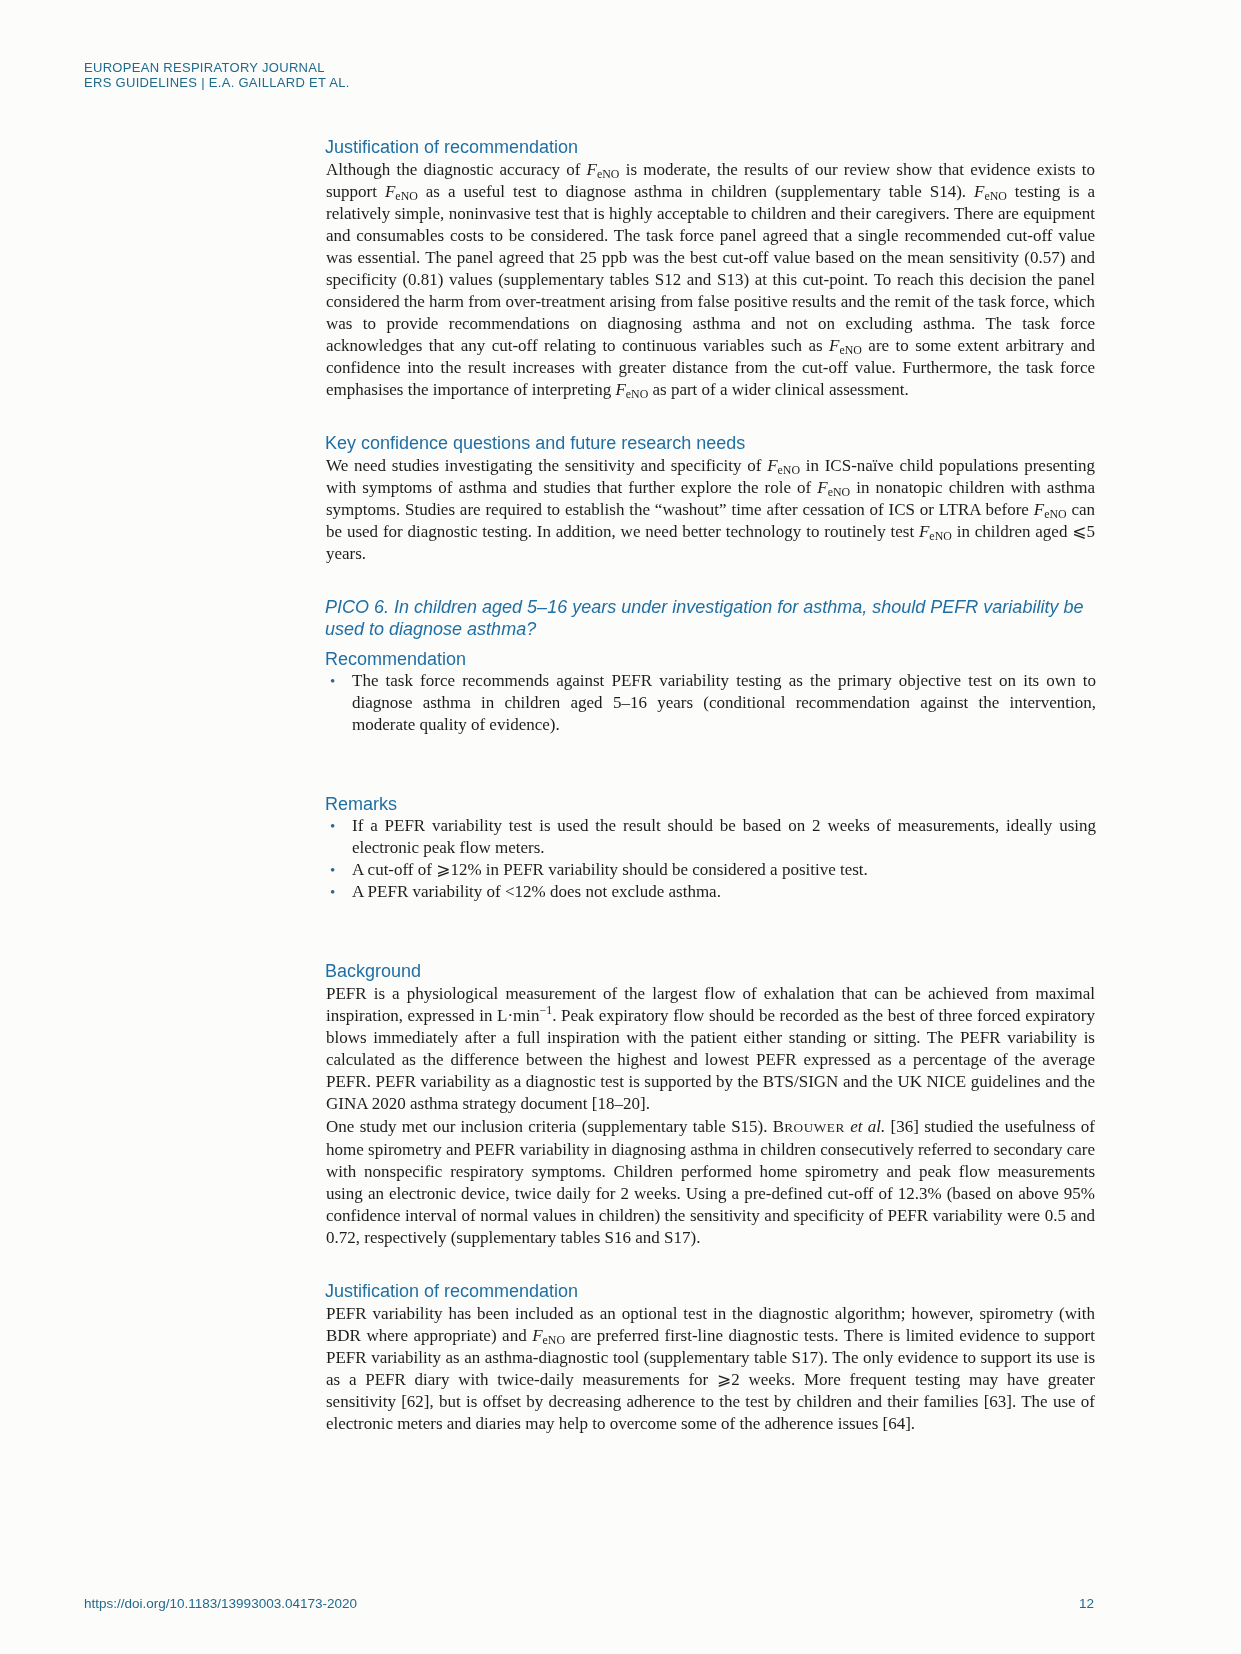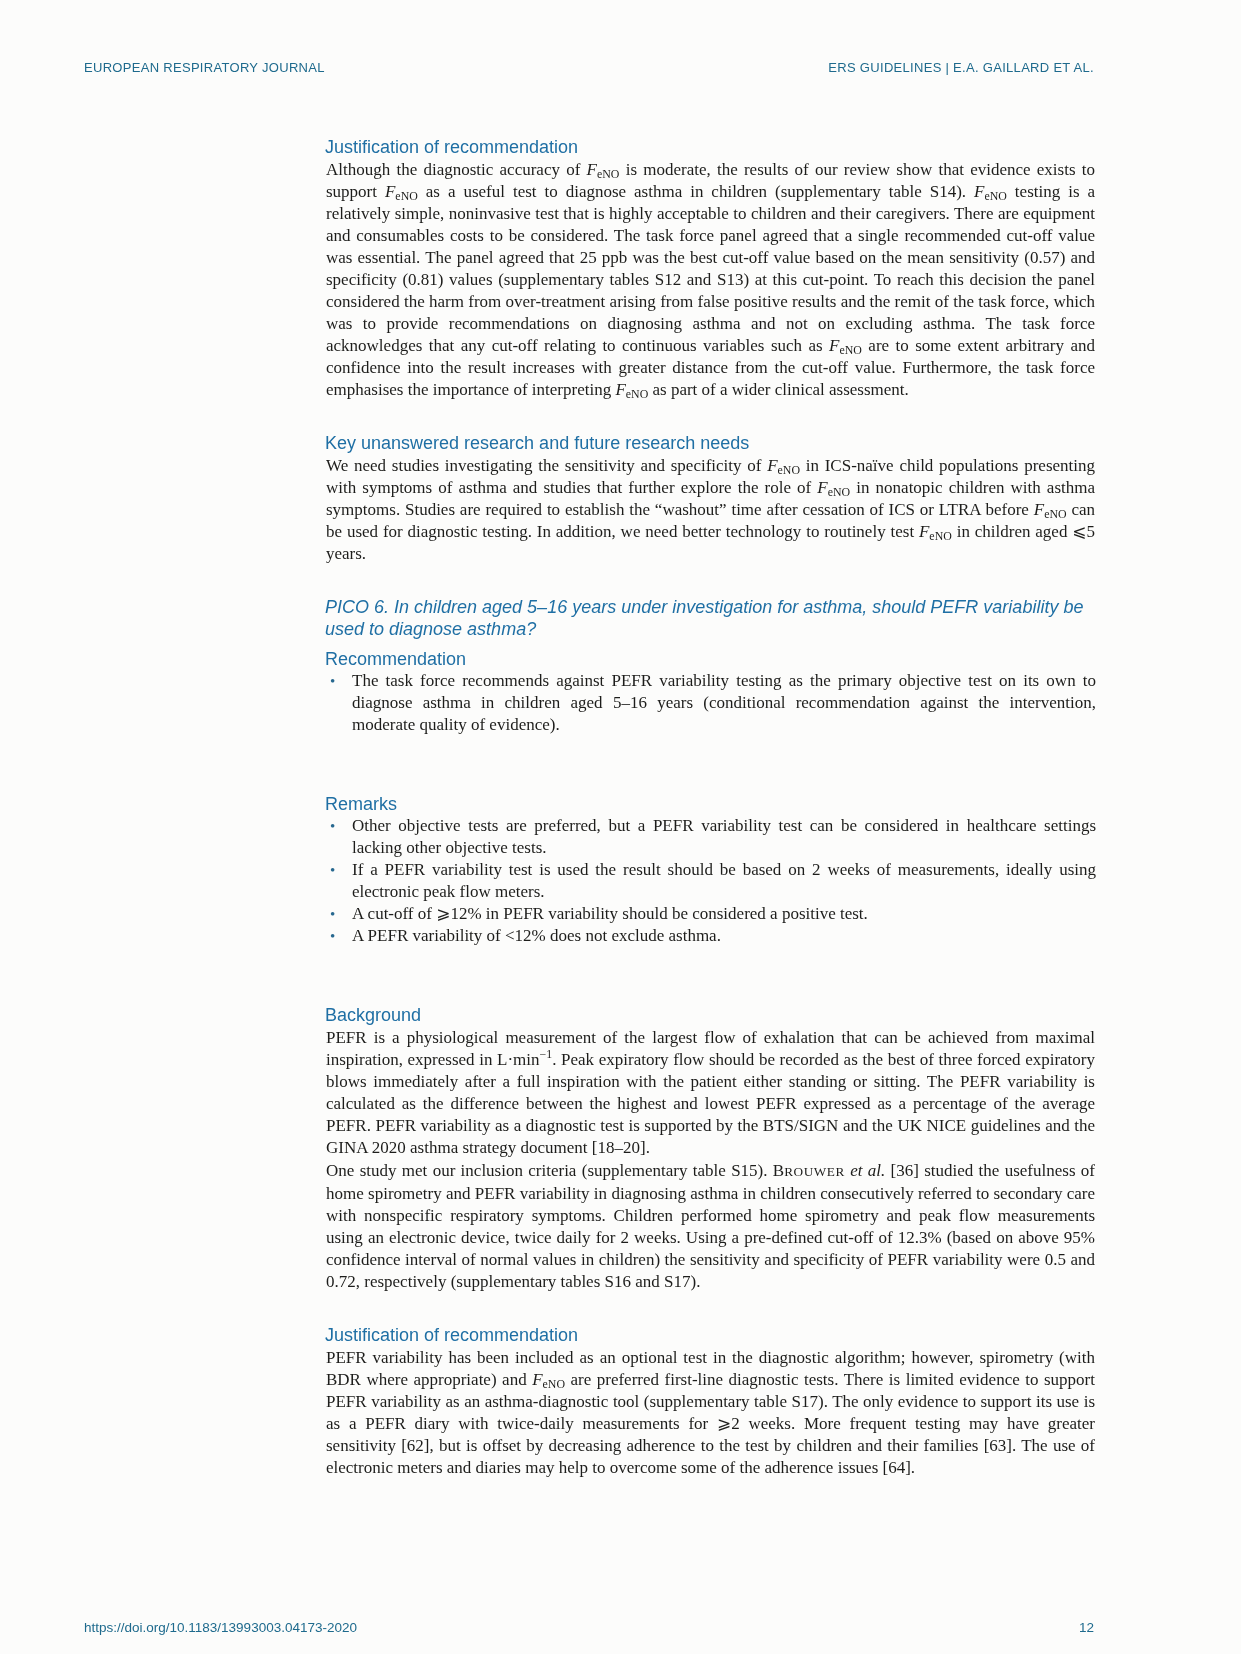--- a/index.html
+++ b/index.html
@@ -21,31 +21,32 @@
     color:var(--body);
   }
   
   .running-header{
     position:absolute;
     top:60px; left:84px; width:1010px;
     display:flex; justify-content:space-between; align-items:baseline;
     font-family:"Liberation Sans","DejaVu Sans",sans-serif;
     font-size:13px; letter-spacing:0.3px;
     color:var(--teal);
+    flex-direction:column;
   }
   
   .running-footer{
     position:absolute;
     top:1596px; left:84px; width:1010px;
     display:flex; justify-content:space-between; align-items:baseline;
     font-family:"Liberation Sans","DejaVu Sans",sans-serif;
     font-size:13.5px;
     color:var(--teal);
   }
-  .running-footer a{color:var(--teal); text-decoration:none;margin-top:24px;}
+  .running-footer a{color:var(--teal); text-decoration:none;}
   
   .article{
     position:absolute;
     top:136px; left:325px; width:771px;
   }
   .h-section{
     font-family:"Liberation Sans","DejaVu Sans",sans-serif;
     font-weight:normal;
     font-size:18px; line-height:22px;
     color:var(--accent);
@@ -93,31 +94,30 @@
 <div class="page">
 
   <div class="running-header">
     <span>EUROPEAN RESPIRATORY JOURNAL</span>
     <span>ERS GUIDELINES | E.A. GAILLARD ET AL.</span>
   </div>
 
   <div class="article">
       <h2 class="h-section">Justification of recommendation</h2>
       <p class="para">Although the diagnostic accuracy of <span class="feno"><i>F</i><sub>eNO</sub></span> is moderate, the results of our review show that evidence exists to support <span class="feno"><i>F</i><sub>eNO</sub></span> as a useful test to diagnose asthma in children (supplementary table S14). <span class="feno"><i>F</i><sub>eNO</sub></span> testing is a relatively simple, noninvasive test that is highly acceptable to children and their caregivers. There are equipment and consumables costs to be considered. The task force panel agreed that a single recommended cut-off value was essential. The panel agreed that 25 ppb was the best cut-off value based on the mean sensitivity (0.57) and specificity (0.81) values (supplementary tables S12 and S13) at this cut-point. To reach this decision the panel considered the harm from over-treatment arising from false positive results and the remit of the task force, which was to provide recommendations on diagnosing asthma and not on excluding asthma. The task force acknowledges that any cut-off relating to continuous variables such as <span class="feno"><i>F</i><sub>eNO</sub></span> are to some extent arbitrary and confidence into the result increases with greater distance from the cut-off value. Furthermore, the task force emphasises the importance of interpreting <span class="feno"><i>F</i><sub>eNO</sub></span> as part of a wider clinical assessment.</p>
-      <h2 class="h-section">Key unanswered research and future research needs</h2>
+      <h2 class="h-section">Key confidence questions and future research needs</h2>
       <p class="para">We need studies investigating the sensitivity and specificity of <span class="feno"><i>F</i><sub>eNO</sub></span> in ICS-naïve child populations presenting with symptoms of asthma and studies that further explore the role of <span class="feno"><i>F</i><sub>eNO</sub></span> in nonatopic children with asthma symptoms. Studies are required to establish the “washout” time after cessation of ICS or LTRA before <span class="feno"><i>F</i><sub>eNO</sub></span> can be used for diagnostic testing. In addition, we need better technology to routinely test <span class="feno"><i>F</i><sub>eNO</sub></span> in children aged ⩽5 years.</p>
       <h2 class="h-pico">PICO 6. In children aged 5–16 years under investigation for asthma, should PEFR variability be used to diagnose asthma?</h2>
       <h2 class="h-section tight">Recommendation</h2>
       <ul class="bullets">
         <li>The task force recommends against PEFR variability testing as the primary objective test on its own to diagnose asthma in children aged 5–16 years (conditional recommendation against the intervention, moderate quality of evidence).</li>
       </ul>
       <div class="gap"></div>
       <h2 class="h-section">Remarks</h2>
       <ul class="bullets">
-        <li>Other objective tests are preferred, but a PEFR variability test can be considered in healthcare settings lacking other objective tests.</li>
         <li>If a PEFR variability test is used the result should be based on 2 weeks of measurements, ideally using electronic peak flow meters.</li>
         <li>A cut-off of ⩾12% in PEFR variability should be considered a positive test.</li>
         <li>A PEFR variability of &lt;12% does not exclude asthma.</li>
       </ul>
       <div class="gap"></div>
       <h2 class="h-section">Background</h2>
       <p class="para">PEFR is a physiological measurement of the largest flow of exhalation that can be achieved from maximal inspiration, expressed in L·min<sup>−1</sup>. Peak expiratory flow should be recorded as the best of three forced expiratory blows immediately after a full inspiration with the patient either standing or sitting. The PEFR variability is calculated as the difference between the highest and lowest PEFR expressed as a percentage of the average PEFR. PEFR variability as a diagnostic test is supported by the BTS/SIGN and the UK NICE guidelines and the GINA 2020 asthma strategy document [18–20].</p>
       <p class="para">One study met our inclusion criteria (supplementary table S15). B<span class="sc">ROUWER</span> <i>et al.</i> [36] studied the usefulness of home spirometry and PEFR variability in diagnosing asthma in children consecutively referred to secondary care with nonspecific respiratory symptoms. Children performed home spirometry and peak flow measurements using an electronic device, twice daily for 2 weeks. Using a pre-defined cut-off of 12.3% (based on above 95% confidence interval of normal values in children) the sensitivity and specificity of PEFR variability were 0.5 and 0.72, respectively (supplementary tables S16 and S17).</p>
       <h2 class="h-section">Justification of recommendation</h2>
       <p class="para">PEFR variability has been included as an optional test in the diagnostic algorithm; however, spirometry (with BDR where appropriate) and <span class="feno"><i>F</i><sub>eNO</sub></span> are preferred first-line diagnostic tests. There is limited evidence to support PEFR variability as an asthma-diagnostic tool (supplementary table S17). The only evidence to support its use is as a PEFR diary with twice-daily measurements for ⩾2 weeks. More frequent testing may have greater sensitivity [62], but is offset by decreasing adherence to the test by children and their families [63]. The use of electronic meters and diaries may help to overcome some of the adherence issues [64].</p>

